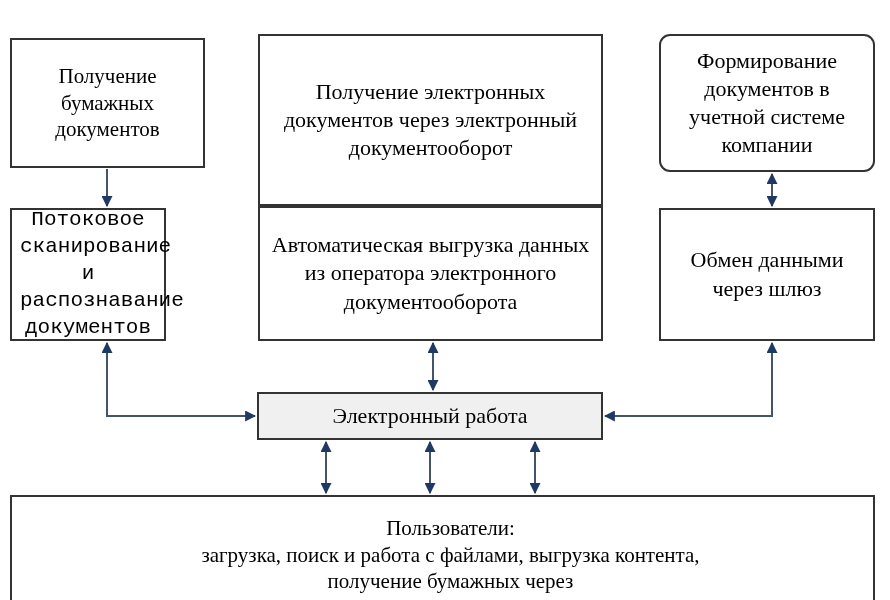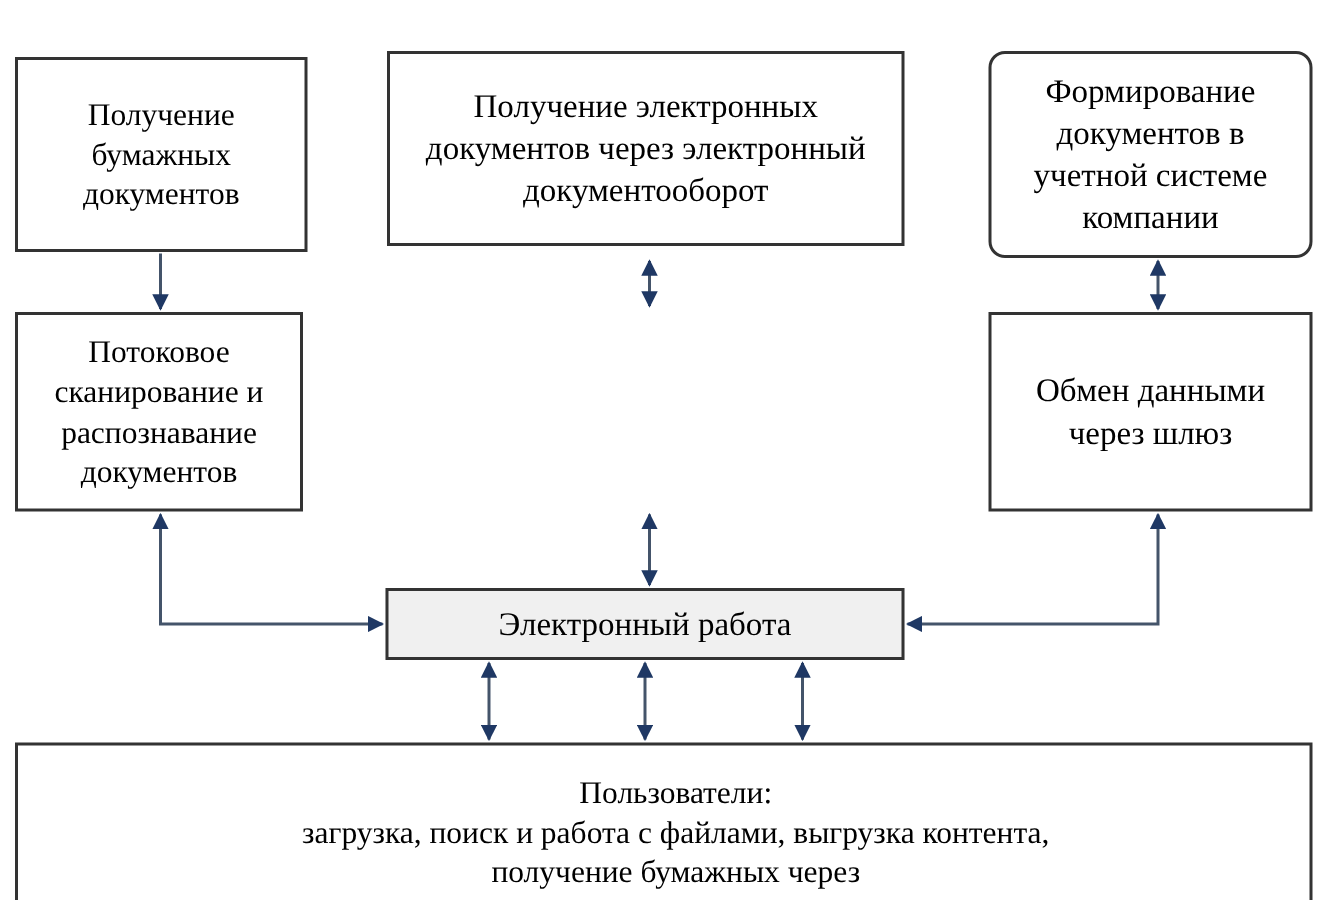--- a/index.html
+++ b/index.html
@@ -37,24 +37,24 @@
     width: 100%;
   }
   .node.shaded {
     background: #f0f0f0;
   }
   .t-md { font-size: 21px; }
   .t-lg { font-size: 22px; }
 
   
   #node-paper-docs      { left: 10px;  top: 10px;  width: 195px; height: 130px; }
-  #node-edi-docs        { left: 258px; top: 6px;   width: 345px; height: 130px; }
+  #node-edi-docs        { left: 258px; top: 6px;   width: 345px; height: 172px; }
   #node-accounting-docs { left: 659px; top: 6px;   width: 216px; height: 138px; border-radius: 11px; }
 
-  #node-scan-recognize  { left: 10px;  top: 180px; width: 192px; height: 133px; }
+  #node-scan-recognize  { left: 10px;  top: 180px; width: 156px; height: 133px; font-family: Liberation Mono, monospace; }
   #node-auto-upload     { left: 258px; top: 178px; width: 345px; height: 135px; }
   #node-gateway         { left: 659px; top: 180px; width: 216px; height: 133px; }
 
   #node-archive         { left: 257px; top: 364px; width: 346px; height: 48px; }
 
   #node-users           { left: 10px;  top: 467px; width: 865px; height: 120px; padding-left: 24px; }
 
   
   #connectors {
     position: absolute;
@@ -106,20 +106,23 @@
   </div>
 
   <div class="node t-lg" id="node-accounting-docs">
     <span>Формирование документов в учетной системе компании</span>
   </div>
 
   <div class="node t-md" id="node-scan-recognize">
     <span>Потоковое сканирование и распознавание документов</span>
   </div>
 
+  <div class="node t-lg" id="node-auto-upload">
+    <span>Автоматическая выгрузка данных из оператора электронного документооборота</span>
+  </div>
 
   <div class="node t-lg" id="node-gateway">
     <span>Обмен данными через шлюз</span>
   </div>
 
   <div class="node shaded t-lg" id="node-archive">
     <span>Электронный работа</span>
   </div>
 
   <div class="node t-md" id="node-users">

